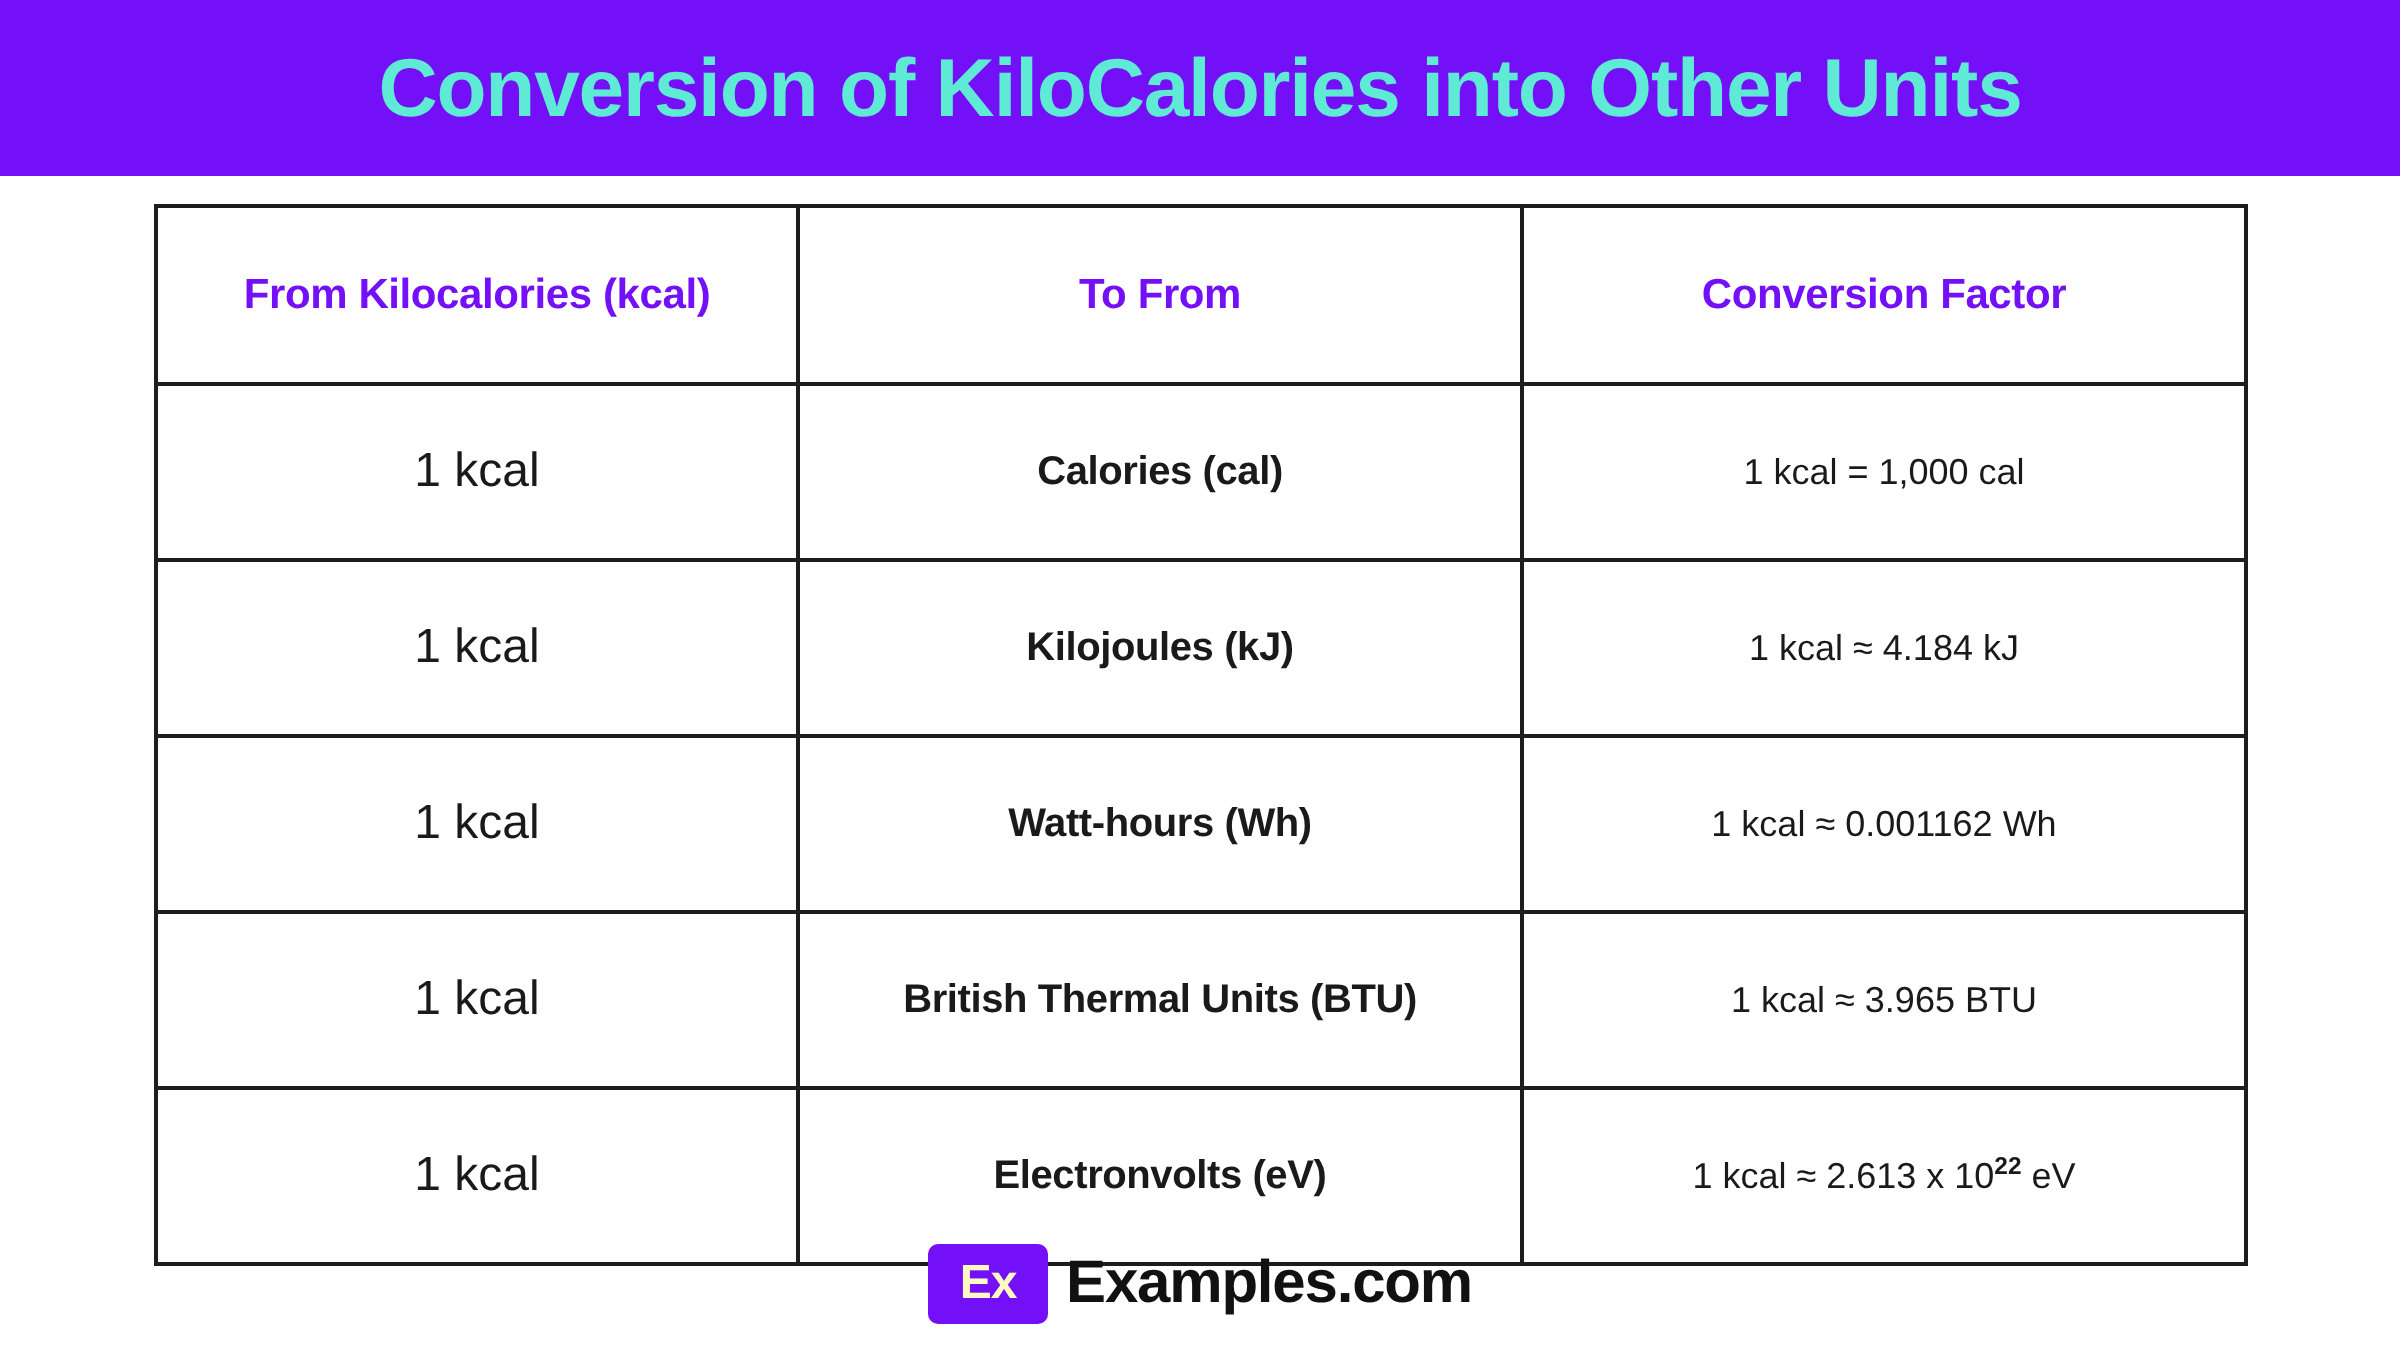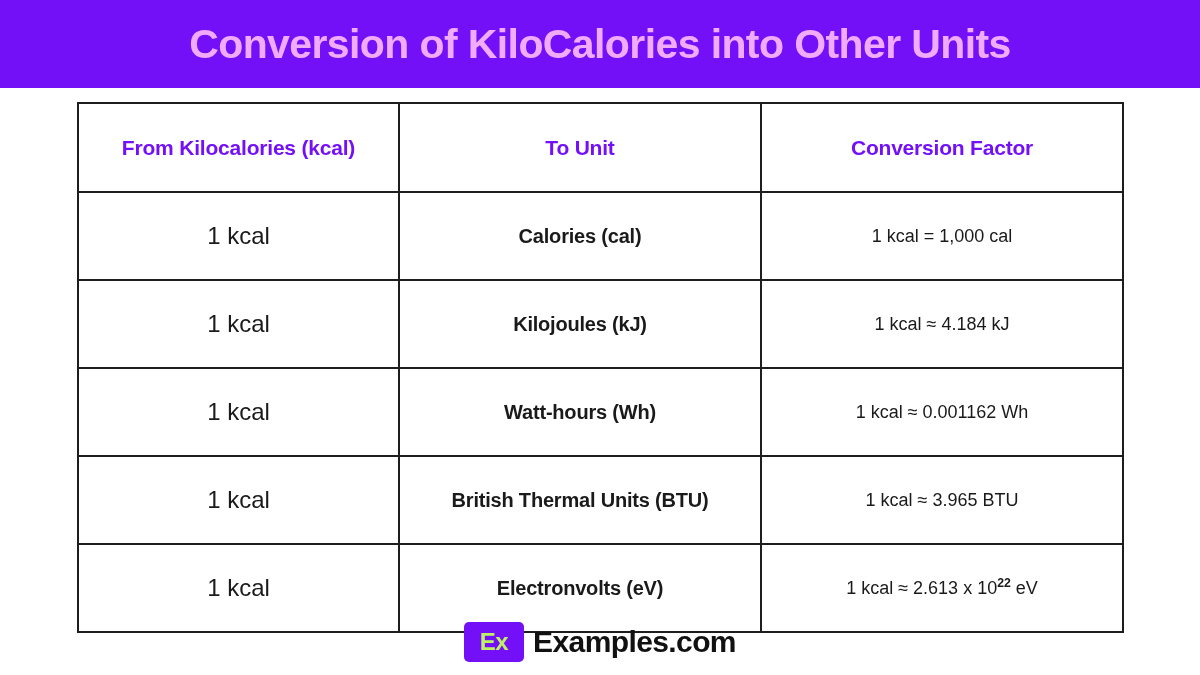--- a/index.html
+++ b/index.html
@@ -27,21 +27,21 @@
     left: 0;
     top: 0;
     width: 1200px;
     height: 88px;
     background: #7410f8;
     display: flex;
     align-items: center;
     justify-content: center;
   }
   .banner-title {
-    color: #f0abfc;
+    color: #5eead4;
     font-size: 41px;
     font-weight: bold;
     letter-spacing: -0.6px;
     font-family: "Liberation Sans", sans-serif;
     white-space: nowrap;
     line-height: 1;
   }
 
   
   .table-wrap {
@@ -112,21 +112,21 @@
     gap: 9px;
   }
   .logo-mark {
     width: 60px;
     height: 40px;
     background: #7410f8;
     border-radius: 5px;
     display: flex;
     align-items: center;
     justify-content: center;
-    color: #bef264;
+    color: #fef9c3;
     font-size: 24px;
     font-weight: bold;
     letter-spacing: -0.5px;
     box-sizing: border-box;
   }
   .logo-text {
     color: #111111;
     font-size: 30px;
     font-weight: bold;
     letter-spacing: -0.6px;
@@ -145,21 +145,21 @@
   <div class="table-wrap">
     <table class="conv">
       <colgroup>
         <col class="c1">
           <col class="c2">
           <col class="c3">
       </colgroup>
       <thead>
         <tr>
           <th>From Kilocalories (kcal)</th>
-          <th>To Unit</th>
+          <th>To From</th>
           <th>Conversion Factor</th>
         </tr>
       </thead>
       <tbody>
         <tr>
           <td class="col-from">1 kcal</td>
           <td class="col-unit">Calories (cal)</td>
           <td class="col-factor"><span>1 kcal = 1,000 cal</span><span class="sup"></span><span></span></td>
         </tr>
         <tr>

